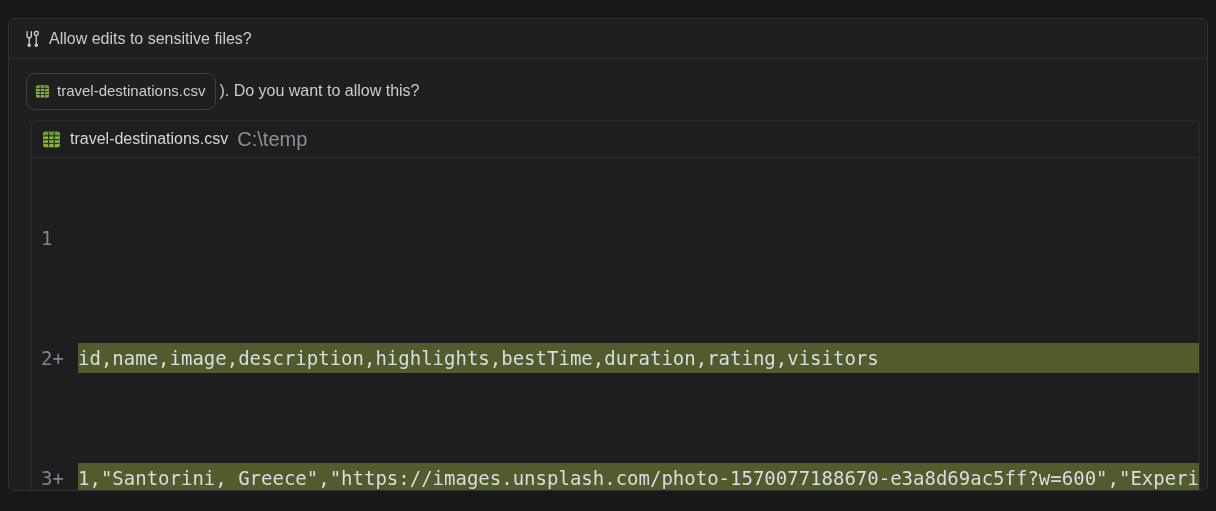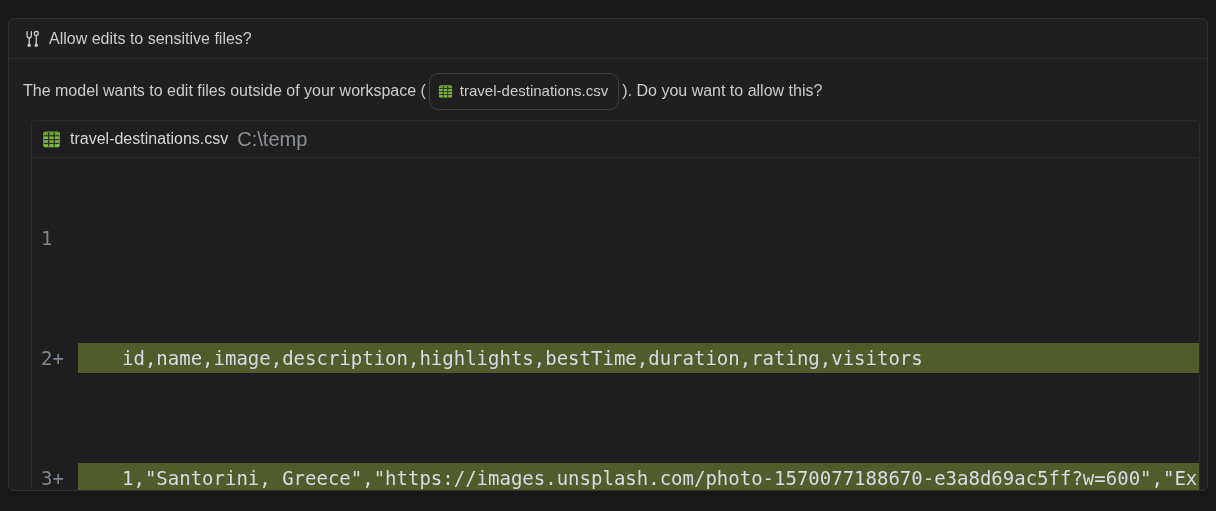--- a/index.html
+++ b/index.html
@@ -91,21 +91,21 @@
     padding-left: 9px;
     color: #7d8590;
     user-select: none;
   }
   .gutter .plus { color: #7d8590; }
   .code-text {
     flex: 1 1 auto;
     color: #d6dde2;
     overflow: hidden;
   }
-  .code-line.added .code-text { background: var(--added-bg, #525b2b); padding-left: 44px; }
+  .code-line.added .code-text { background: var(--added-bg, #525b2b); }
 </style>
 </head>
 <body>
 
 <div class="stage">
   <div class="panel">
 
     <div class="panel-header">
       <span class="tools-icon">
         <svg width="18" height="18" viewBox="0 0 16 16" fill="none" stroke="#c9c9c9" stroke-width="1.2" stroke-linecap="round" stroke-linejoin="round">
@@ -114,21 +114,21 @@
           <circle cx="5.5" cy="13.6" r="1.0"></circle>
           <rect x="10.1" y="1.3" width="3.4" height="3.6" rx="1.3"></rect>
           <path d="M11.8 4.9 v8.1 a0.9 0.9 0 0 0 0 1.3"></path>
           <circle cx="11.8" cy="13.6" r="1.0"></circle>
         </svg>
       </span>
       <span class="panel-title">Allow edits to sensitive files?</span>
     </div>
 
     <div class="panel-body">
-      <p class="question"><span>The model wants to edit files outside of your workspace (</span><span class="file-chip">
+      <p class="question"><span class="file-chip">
             <span class="csv-icon">
             <svg width="15" height="15" viewBox="0 0 16 16">
               <rect x="1" y="1.5" width="14" height="13" rx="1.6" fill="#84b73e"></rect>
               <rect x="1" y="1.5" width="14" height="3.4" rx="1.6" fill="#6ca32f"></rect>
               <g stroke="#1f1f1f" stroke-width="1.1" opacity="0.85">
                 <line x1="1.4" y1="4.9" x2="14.6" y2="4.9"></line>
                 <line x1="1.4" y1="8.1" x2="14.6" y2="8.1"></line>
                 <line x1="1.4" y1="11.3" x2="14.6" y2="11.3"></line>
                 <line x1="5.6" y1="2" x2="5.6" y2="14"></line>
                 <line x1="10.3" y1="2" x2="10.3" y2="14"></line>

